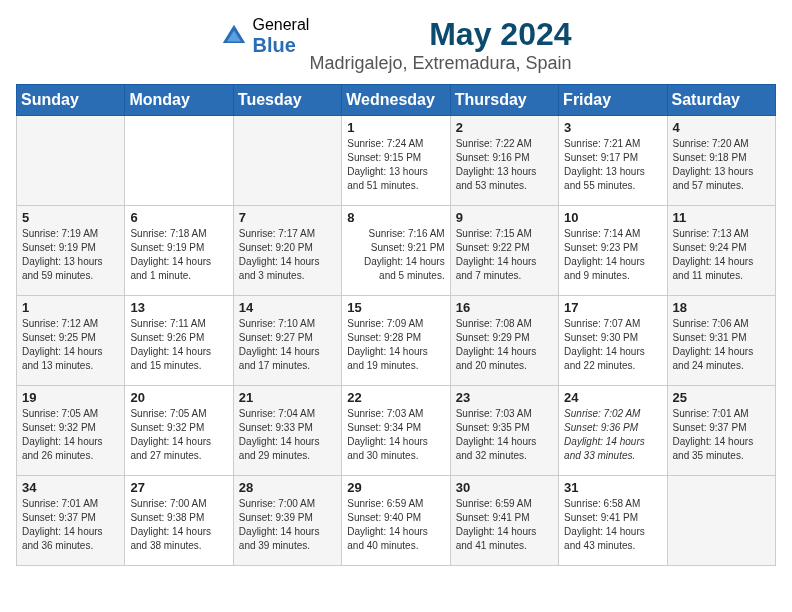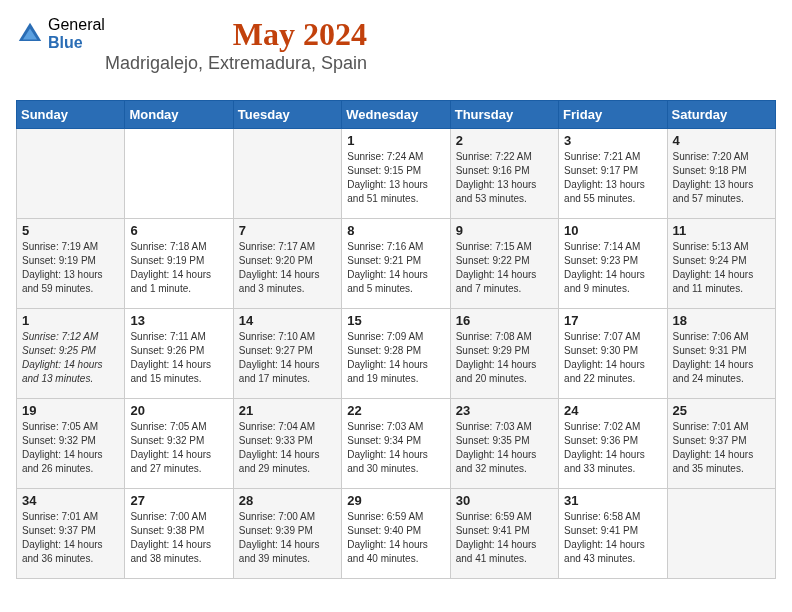--- a/index.html
+++ b/index.html
@@ -5,67 +5,66 @@
     * { box-sizing: border-box; margin: 0; padding: 0; }
     body {
       font-family: Arial, sans-serif;
       background: #fff;
       width: 792px;
       min-height: 612px;
       padding: 16px;
     }
     .header-area {
       display: flex;
-      justify-content: flex-start;
+      justify-content: center;
       align-items: flex-start;
-      margin-bottom: 26px;
+      margin-bottom: 10px;
     }
     .logo {
       display: flex;
       align-items: center;
       gap: 4px;
     }
     .logo-text {
       display: flex;
       flex-direction: column;
       line-height: 1.1;
     }
     .logo-blue {
-      font-size: 16px;
+      font-size: 20px;
       font-weight: bold;
       color: #2a6db5;
     }
     .logo-icon {
       width: 28px;
       height: 28px;
     }
     .title-area {
       text-align: right;
     }
     .main-title {
       font-size: 32px;
       font-weight: bold;
-      color: #c2410c;
-      font-family: Liberation Serif, serif;
+      color: #0c4a6e;
     }
     .subtitle {
       font-size: 18px;
       color: #555;
     }
     table {
       width: 100%;
       border-collapse: collapse;
       font-size: 11px;
     }
     th {
       background-color: #2a6db5;
       color: #fff;
       padding: 6px 4px;
       text-align: left;
-      font-size: 13px;
+      font-size: 16px;
       border: 1px solid #1a5da5;
     }
     td {
       border: 1px solid #ccc;
       vertical-align: top;
       padding: 4px 5px;
       width: calc(100% / 7);
       min-height: 80px;
     }
     .day-num {
@@ -178,51 +177,51 @@
         </td>
         <td>
           <div class="day-num">7</div>
           <div class="day-detail" style="white-space: pre-line;">Sunrise: 7:17 AM
 Sunset: 9:20 PM
 Daylight: 14 hours
 and 3 minutes.</div>
         </td>
         <td>
           <div class="day-num">8</div>
-          <div class="day-detail" style="white-space: pre-line;">Sunrise: 7:16 AM
+          <div class="day-detail" style="white-space: pre-line; text-align: right;">Sunrise: 7:16 AM
 Sunset: 9:21 PM
 Daylight: 14 hours
 and 5 minutes.</div>
         </td>
         <td>
           <div class="day-num">9</div>
           <div class="day-detail" style="white-space: pre-line;">Sunrise: 7:15 AM
 Sunset: 9:22 PM
 Daylight: 14 hours
 and 7 minutes.</div>
         </td>
         <td>
           <div class="day-num">10</div>
           <div class="day-detail" style="white-space: pre-line;">Sunrise: 7:14 AM
 Sunset: 9:23 PM
 Daylight: 14 hours
 and 9 minutes.</div>
         </td>
         <td>
           <div class="day-num">11</div>
-          <div class="day-detail" style="white-space: pre-line;">Sunrise: 5:13 AM
+          <div class="day-detail" style="white-space: pre-line;">Sunrise: 7:13 AM
 Sunset: 9:24 PM
 Daylight: 14 hours
 and 11 minutes.</div>
         </td>
       </tr>
       <tr class="week-row">
         <td>
           <div class="day-num">1</div>
-          <div class="day-detail" style="white-space: pre-line; font-style: italic;">Sunrise: 7:12 AM
+          <div class="day-detail" style="white-space: pre-line;">Sunrise: 7:12 AM
 Sunset: 9:25 PM
 Daylight: 14 hours
 and 13 minutes.</div>
         </td>
         <td>
           <div class="day-num">13</div>
           <div class="day-detail" style="white-space: pre-line;">Sunrise: 7:11 AM
 Sunset: 9:26 PM
 Daylight: 14 hours
 and 15 minutes.</div>
@@ -294,21 +293,21 @@
         </td>
         <td>
           <div class="day-num">23</div>
           <div class="day-detail" style="white-space: pre-line;">Sunrise: 7:03 AM
 Sunset: 9:35 PM
 Daylight: 14 hours
 and 32 minutes.</div>
         </td>
         <td>
           <div class="day-num">24</div>
-          <div class="day-detail" style="white-space: pre-line;">Sunrise: 7:02 AM
+          <div class="day-detail" style="white-space: pre-line; font-style: italic;">Sunrise: 7:02 AM
 Sunset: 9:36 PM
 Daylight: 14 hours
 and 33 minutes.</div>
         </td>
         <td>
           <div class="day-num">25</div>
           <div class="day-detail" style="white-space: pre-line;">Sunrise: 7:01 AM
 Sunset: 9:37 PM
 Daylight: 14 hours
 and 35 minutes.</div>

